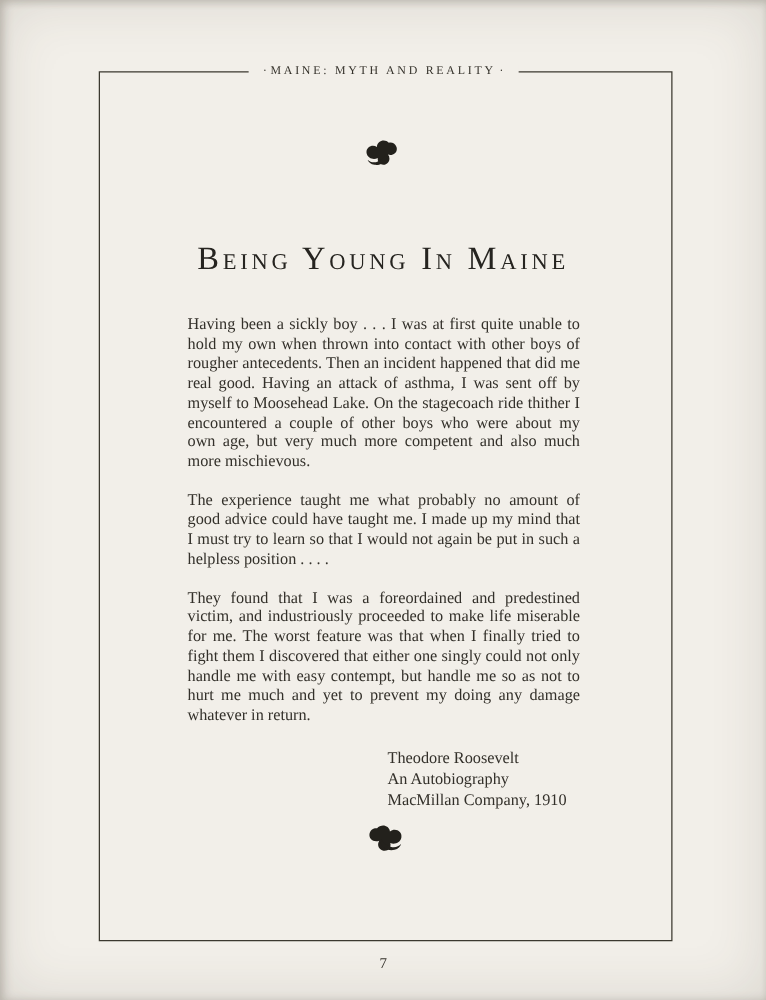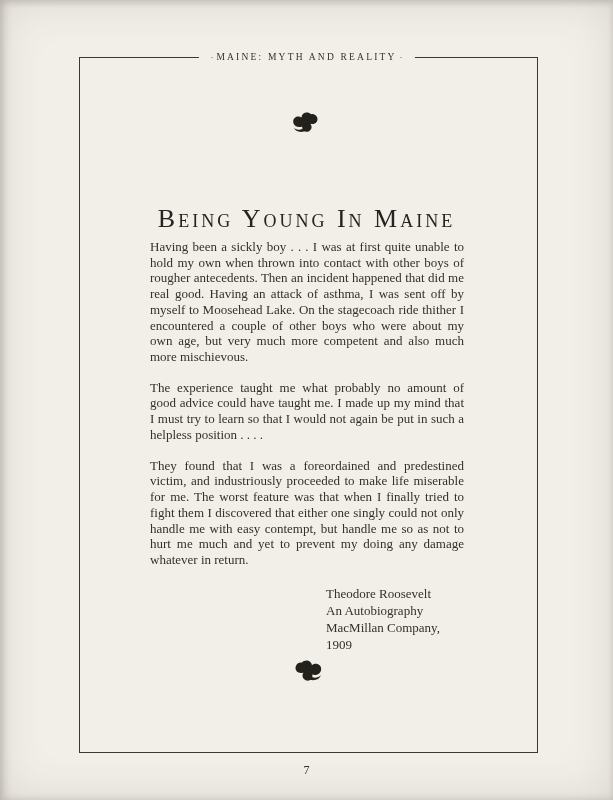--- a/index.html
+++ b/index.html
@@ -51,45 +51,45 @@
     transform: translateX(-50%);
     line-height: 0;
   }
   .ornament.top { top: 112px; }
   .ornament.bottom { top: 660px; transform: translateX(-50%) scaleX(-1) rotate(6deg); }
   .chapter-title {
     position: absolute;
     top: 188px;
     left: 0;
     right: 0;
-    margin: 16px;
+    margin: 4px;
     text-align: center;
     font-variant: small-caps;
     font-weight: normal;
     font-size: 26px;
     letter-spacing: 3px;
     color: #262420;
   }
   .body-block {
     position: absolute;
     left: 150px;
     top: 239px;
     width: 314px;
     font-size: 13px;
     line-height: 1.21;
     text-align: justify;
     color: #33302a;
   }
-  .body-block p { margin: 0 0 15px 0; }
+  .body-block p { margin: 12px 0 15px 0; }
   .attribution {
     margin-top: 17px;
     padding-left: 160px;
     text-align: left;
   }
-  .attribution div { line-height: 1.32; margin-left: 16px; }
+  .attribution div { line-height: 1.32; }
   .work-title-line { }
   .page-number {
     position: absolute;
     top: 763px;
     left: 0;
     right: 0;
     text-align: center;
     font-size: 12px;
     color: #33302a;
   }
@@ -117,21 +117,21 @@
   <h1 class="chapter-title">Being Young In Maine</h1>
 
   <div class="body-block">
     <p>Having been a sickly boy . . . I was at first quite unable to hold my own when thrown into contact with other boys of rougher antecedents. Then an incident happened that did me real good. Having an attack of asthma, I was sent off by myself to Moosehead Lake. On the stagecoach ride thither I encountered a couple of other boys who were about my own age, but very much more competent and also much more mischievous.</p>
     <p>The experience taught me what probably no amount of good advice could have taught me. I made up my mind that I must try to learn so that I would not again be put in such a helpless position . . . .</p>
     <p>They found that I was a foreordained and predestined victim, and industriously proceeded to make life miserable for me. The worst feature was that when I finally tried to fight them I discovered that either one singly could not only handle me with easy contempt, but handle me so as not to hurt me much and yet to prevent my doing any damage whatever in return.</p>
 
     <div class="attribution">
       <div class="author-line">Theodore Roosevelt</div>
       <div class="work-title-line">An Autobiography</div>
-      <div class="publisher-line">MacMillan Company, 1909</div>
+      <div class="publisher-line">MacMillan Company, 1910</div>
     </div>
   </div>
 
   <div class="ornament bottom">
     <svg width="36" height="25" viewBox="0 0 100 70" aria-hidden="true">
       <g fill="#23211c">
         <path d="M62 6 C52 -4 34 2 34 16 C22 8 6 18 10 32 C13 43 26 47 36 42 C34 54 46 62 56 56 C64 51 66 42 60 34 C72 38 84 28 80 16 C77 7 68 4 62 6 Z"></path>
         <path d="M58 40 C54 52 42 60 28 58 C20 57 14 52 12 46 C18 52 28 54 36 50 C46 46 52 40 54 32 Z"></path>
       </g>
     </svg>

